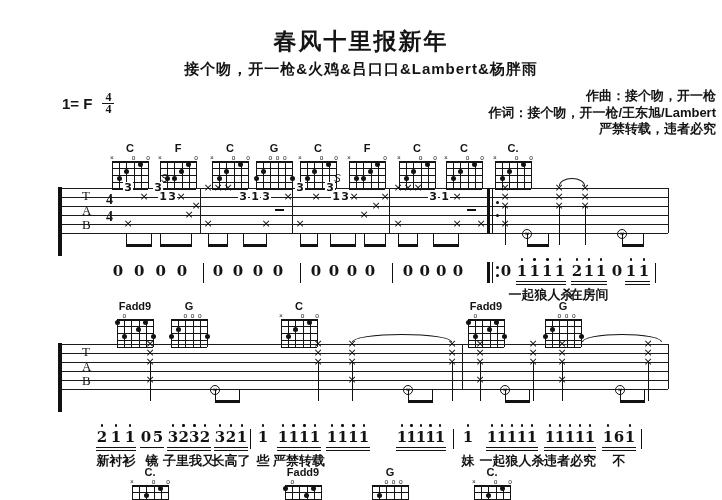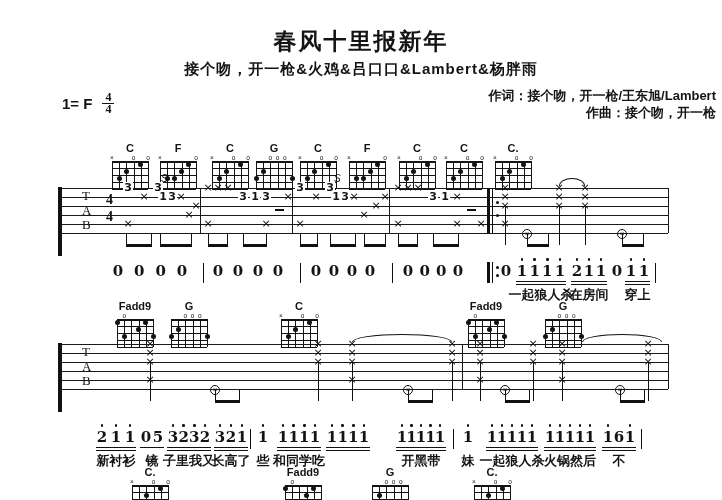--- a/index.html
+++ b/index.html
@@ -24,22 +24,23 @@
   <div class="abs artist">接个吻，开一枪&amp;火鸡&amp;吕口口&amp;Lambert&amp;杨胖雨</div>
   <div class="abs title">春风十里报新年</div>
   <div class="abs keyrow">
     <span>1= F</span>
     <span class="frac">
       <span class="tnum">4</span>
       <span class="bnum">4</span>
     </span>
   </div>
   <div class="abs credits">
+    <div>作曲：接个吻，开一枪</div>
     <div>作词：接个吻，开一枪/王东旭/Lambert</div>
-    <div>作曲：接个吻，开一枪</div>
+    <div>严禁转载，违者必究</div>
   </div>
   <div id="score">
       <div class="abs" style="left: 110px; top: 142px; width: 40px; height: 52px;">
         <div class="abs" style="left: 0px; top: 0px; width: 40px; text-align: center; font-size: 11px; font-weight: 600;">C</div>
         <div class="abs" style="left: -1px; top: 11.5px; width: 6px; text-align: center; font-size: 6.5px; line-height: 7px;">×</div>
         <div class="abs" style="left: 20.6px; top: 11.5px; width: 6px; text-align: center; font-size: 6.5px; line-height: 7px;">o</div>
         <div class="abs" style="left: 35px; top: 11.5px; width: 6px; text-align: center; font-size: 6.5px; line-height: 7px;">o</div>
         <div class="abs" style="left: 2px; top: 19px; width: 36px; height: 1.5px; background: rgb(20, 20, 20);"></div>
         <div class="abs" style="left: 2px; top: 26px; width: 36px; height: 1px; background: rgb(20, 20, 20);"></div>
         <div class="abs" style="left: 2px; top: 33px; width: 36px; height: 1px; background: rgb(20, 20, 20);"></div>
@@ -605,21 +606,20 @@
       <div class="abs" style="left: 571px; top: 281px; width: 36px; height: 1.2px; background: rgb(17, 17, 17);"></div>
       <div class="abs" style="left: 571px; top: 284px; width: 36px; height: 1.2px; background: rgb(17, 17, 17);"></div>
       <div class="abs" style="left: 519px; top: 286px; width: 140px; text-align: center; font-size: 13px; font-weight: 600; white-space: nowrap;">在房间</div>
       <div class="abs" style="left: 611px; top: 262px; width: 12px; text-align: center; font-size: 15px; line-height: 18px; font-weight: 600; font-family: &quot;DejaVu Serif&quot;, serif;">0</div>
       <div class="abs" style="left: 625px; top: 262px; width: 12px; text-align: center; font-size: 15px; line-height: 18px; font-weight: 600; font-family: &quot;DejaVu Serif&quot;, serif;">1</div>
       <div class="abs" style="left: 629.8px; top: 258px; width: 2.5px; height: 2.5px; border-radius: 50%; background: rgb(17, 17, 17);"></div>
       <div class="abs" style="left: 638px; top: 262px; width: 12px; text-align: center; font-size: 15px; line-height: 18px; font-weight: 600; font-family: &quot;DejaVu Serif&quot;, serif;">1</div>
       <div class="abs" style="left: 642.8px; top: 258px; width: 2.5px; height: 2.5px; border-radius: 50%; background: rgb(17, 17, 17);"></div>
       <div class="abs" style="left: 625px; top: 281px; width: 25px; height: 1.2px; background: rgb(17, 17, 17);"></div>
       <div class="abs" style="left: 625px; top: 284px; width: 25px; height: 1.2px; background: rgb(17, 17, 17);"></div>
-      <div class="abs" style="left: 567.5px; top: 286px; width: 140px; text-align: center; font-size: 13px; font-weight: 600; white-space: nowrap;">穿上</div>
       <div class="abs" style="left: 655px; top: 263px; width: 1px; height: 20px; background: rgb(17, 17, 17);"></div>
       <div class="abs" style="left: 96px; top: 428px; width: 12px; text-align: center; font-size: 15px; line-height: 18px; font-weight: 600; font-family: &quot;DejaVu Serif&quot;, serif;">2</div>
       <div class="abs" style="left: 100.8px; top: 424px; width: 2.5px; height: 2.5px; border-radius: 50%; background: rgb(17, 17, 17);"></div>
       <div class="abs" style="left: 110px; top: 428px; width: 12px; text-align: center; font-size: 15px; line-height: 18px; font-weight: 600; font-family: &quot;DejaVu Serif&quot;, serif;">1</div>
       <div class="abs" style="left: 114.8px; top: 424px; width: 2.5px; height: 2.5px; border-radius: 50%; background: rgb(17, 17, 17);"></div>
       <div class="abs" style="left: 124px; top: 428px; width: 12px; text-align: center; font-size: 15px; line-height: 18px; font-weight: 600; font-family: &quot;DejaVu Serif&quot;, serif;">1</div>
       <div class="abs" style="left: 128.8px; top: 424px; width: 2.5px; height: 2.5px; border-radius: 50%; background: rgb(17, 17, 17);"></div>
       <div class="abs" style="left: 96px; top: 447px; width: 40px; height: 1.2px; background: rgb(17, 17, 17);"></div>
       <div class="abs" style="left: 96px; top: 450px; width: 40px; height: 1.2px; background: rgb(17, 17, 17);"></div>
       <div class="abs" style="left: 46px; top: 452px; width: 140px; text-align: center; font-size: 13px; font-weight: 600; white-space: nowrap;">新衬衫</div>
@@ -654,21 +654,21 @@
       <div class="abs" style="left: 277px; top: 428px; width: 12px; text-align: center; font-size: 15px; line-height: 18px; font-weight: 600; font-family: &quot;DejaVu Serif&quot;, serif;">1</div>
       <div class="abs" style="left: 281.8px; top: 424px; width: 2.5px; height: 2.5px; border-radius: 50%; background: rgb(17, 17, 17);"></div>
       <div class="abs" style="left: 287.667px; top: 428px; width: 12px; text-align: center; font-size: 15px; line-height: 18px; font-weight: 600; font-family: &quot;DejaVu Serif&quot;, serif;">1</div>
       <div class="abs" style="left: 292.467px; top: 424px; width: 2.5px; height: 2.5px; border-radius: 50%; background: rgb(17, 17, 17);"></div>
       <div class="abs" style="left: 298.333px; top: 428px; width: 12px; text-align: center; font-size: 15px; line-height: 18px; font-weight: 600; font-family: &quot;DejaVu Serif&quot;, serif;">1</div>
       <div class="abs" style="left: 303.133px; top: 424px; width: 2.5px; height: 2.5px; border-radius: 50%; background: rgb(17, 17, 17);"></div>
       <div class="abs" style="left: 309px; top: 428px; width: 12px; text-align: center; font-size: 15px; line-height: 18px; font-weight: 600; font-family: &quot;DejaVu Serif&quot;, serif;">1</div>
       <div class="abs" style="left: 313.8px; top: 424px; width: 2.5px; height: 2.5px; border-radius: 50%; background: rgb(17, 17, 17);"></div>
       <div class="abs" style="left: 277px; top: 447px; width: 44px; height: 1.2px; background: rgb(17, 17, 17);"></div>
       <div class="abs" style="left: 277px; top: 450px; width: 44px; height: 1.2px; background: rgb(17, 17, 17);"></div>
-      <div class="abs" style="left: 229px; top: 452px; width: 140px; text-align: center; font-size: 13px; font-weight: 600; white-space: nowrap;">和同学吃</div>
+      <div class="abs" style="left: 229px; top: 452px; width: 140px; text-align: center; font-size: 13px; font-weight: 600; white-space: nowrap;">严禁转载</div>
       <div class="abs" style="left: 326px; top: 428px; width: 12px; text-align: center; font-size: 15px; line-height: 18px; font-weight: 600; font-family: &quot;DejaVu Serif&quot;, serif;">1</div>
       <div class="abs" style="left: 330.8px; top: 424px; width: 2.5px; height: 2.5px; border-radius: 50%; background: rgb(17, 17, 17);"></div>
       <div class="abs" style="left: 336.667px; top: 428px; width: 12px; text-align: center; font-size: 15px; line-height: 18px; font-weight: 600; font-family: &quot;DejaVu Serif&quot;, serif;">1</div>
       <div class="abs" style="left: 341.467px; top: 424px; width: 2.5px; height: 2.5px; border-radius: 50%; background: rgb(17, 17, 17);"></div>
       <div class="abs" style="left: 347.333px; top: 428px; width: 12px; text-align: center; font-size: 15px; line-height: 18px; font-weight: 600; font-family: &quot;DejaVu Serif&quot;, serif;">1</div>
       <div class="abs" style="left: 352.133px; top: 424px; width: 2.5px; height: 2.5px; border-radius: 50%; background: rgb(17, 17, 17);"></div>
       <div class="abs" style="left: 358px; top: 428px; width: 12px; text-align: center; font-size: 15px; line-height: 18px; font-weight: 600; font-family: &quot;DejaVu Serif&quot;, serif;">1</div>
       <div class="abs" style="left: 362.8px; top: 424px; width: 2.5px; height: 2.5px; border-radius: 50%; background: rgb(17, 17, 17);"></div>
       <div class="abs" style="left: 326px; top: 447px; width: 44px; height: 1.2px; background: rgb(17, 17, 17);"></div>
       <div class="abs" style="left: 326px; top: 450px; width: 44px; height: 1.2px; background: rgb(17, 17, 17);"></div>
@@ -677,21 +677,20 @@
       <div class="abs" style="left: 405.5px; top: 428px; width: 12px; text-align: center; font-size: 15px; line-height: 18px; font-weight: 600; font-family: &quot;DejaVu Serif&quot;, serif;">1</div>
       <div class="abs" style="left: 410.3px; top: 424px; width: 2.5px; height: 2.5px; border-radius: 50%; background: rgb(17, 17, 17);"></div>
       <div class="abs" style="left: 415px; top: 428px; width: 12px; text-align: center; font-size: 15px; line-height: 18px; font-weight: 600; font-family: &quot;DejaVu Serif&quot;, serif;">1</div>
       <div class="abs" style="left: 419.8px; top: 424px; width: 2.5px; height: 2.5px; border-radius: 50%; background: rgb(17, 17, 17);"></div>
       <div class="abs" style="left: 424.5px; top: 428px; width: 12px; text-align: center; font-size: 15px; line-height: 18px; font-weight: 600; font-family: &quot;DejaVu Serif&quot;, serif;">1</div>
       <div class="abs" style="left: 429.3px; top: 424px; width: 2.5px; height: 2.5px; border-radius: 50%; background: rgb(17, 17, 17);"></div>
       <div class="abs" style="left: 434px; top: 428px; width: 12px; text-align: center; font-size: 15px; line-height: 18px; font-weight: 600; font-family: &quot;DejaVu Serif&quot;, serif;">1</div>
       <div class="abs" style="left: 438.8px; top: 424px; width: 2.5px; height: 2.5px; border-radius: 50%; background: rgb(17, 17, 17);"></div>
       <div class="abs" style="left: 396px; top: 447px; width: 50px; height: 1.2px; background: rgb(17, 17, 17);"></div>
       <div class="abs" style="left: 396px; top: 450px; width: 50px; height: 1.2px; background: rgb(17, 17, 17);"></div>
-      <div class="abs" style="left: 351px; top: 452px; width: 140px; text-align: center; font-size: 13px; font-weight: 600; white-space: nowrap;">开黑带</div>
       <div class="abs" style="left: 453px; top: 429px; width: 1px; height: 20px; background: rgb(17, 17, 17);"></div>
       <div class="abs" style="left: 462px; top: 428px; width: 12px; text-align: center; font-size: 15px; line-height: 18px; font-weight: 600; font-family: &quot;DejaVu Serif&quot;, serif;">1</div>
       <div class="abs" style="left: 466.8px; top: 424px; width: 2.5px; height: 2.5px; border-radius: 50%; background: rgb(17, 17, 17);"></div>
       <div class="abs" style="left: 398px; top: 452px; width: 140px; text-align: center; font-size: 13px; font-weight: 600; white-space: nowrap;">妹</div>
       <div class="abs" style="left: 486px; top: 428px; width: 12px; text-align: center; font-size: 15px; line-height: 18px; font-weight: 600; font-family: &quot;DejaVu Serif&quot;, serif;">1</div>
       <div class="abs" style="left: 490.8px; top: 424px; width: 2.5px; height: 2.5px; border-radius: 50%; background: rgb(17, 17, 17);"></div>
       <div class="abs" style="left: 496px; top: 428px; width: 12px; text-align: center; font-size: 15px; line-height: 18px; font-weight: 600; font-family: &quot;DejaVu Serif&quot;, serif;">1</div>
       <div class="abs" style="left: 500.8px; top: 424px; width: 2.5px; height: 2.5px; border-radius: 50%; background: rgb(17, 17, 17);"></div>
       <div class="abs" style="left: 506px; top: 428px; width: 12px; text-align: center; font-size: 15px; line-height: 18px; font-weight: 600; font-family: &quot;DejaVu Serif&quot;, serif;">1</div>
       <div class="abs" style="left: 510.8px; top: 424px; width: 2.5px; height: 2.5px; border-radius: 50%; background: rgb(17, 17, 17);"></div>
@@ -707,21 +706,21 @@
       <div class="abs" style="left: 554px; top: 428px; width: 12px; text-align: center; font-size: 15px; line-height: 18px; font-weight: 600; font-family: &quot;DejaVu Serif&quot;, serif;">1</div>
       <div class="abs" style="left: 558.8px; top: 424px; width: 2.5px; height: 2.5px; border-radius: 50%; background: rgb(17, 17, 17);"></div>
       <div class="abs" style="left: 564px; top: 428px; width: 12px; text-align: center; font-size: 15px; line-height: 18px; font-weight: 600; font-family: &quot;DejaVu Serif&quot;, serif;">1</div>
       <div class="abs" style="left: 568.8px; top: 424px; width: 2.5px; height: 2.5px; border-radius: 50%; background: rgb(17, 17, 17);"></div>
       <div class="abs" style="left: 574px; top: 428px; width: 12px; text-align: center; font-size: 15px; line-height: 18px; font-weight: 600; font-family: &quot;DejaVu Serif&quot;, serif;">1</div>
       <div class="abs" style="left: 578.8px; top: 424px; width: 2.5px; height: 2.5px; border-radius: 50%; background: rgb(17, 17, 17);"></div>
       <div class="abs" style="left: 584px; top: 428px; width: 12px; text-align: center; font-size: 15px; line-height: 18px; font-weight: 600; font-family: &quot;DejaVu Serif&quot;, serif;">1</div>
       <div class="abs" style="left: 588.8px; top: 424px; width: 2.5px; height: 2.5px; border-radius: 50%; background: rgb(17, 17, 17);"></div>
       <div class="abs" style="left: 544px; top: 447px; width: 52px; height: 1.2px; background: rgb(17, 17, 17);"></div>
       <div class="abs" style="left: 544px; top: 450px; width: 52px; height: 1.2px; background: rgb(17, 17, 17);"></div>
-      <div class="abs" style="left: 500px; top: 452px; width: 140px; text-align: center; font-size: 13px; font-weight: 600; white-space: nowrap;">火锅然后</div>
+      <div class="abs" style="left: 500px; top: 452px; width: 140px; text-align: center; font-size: 13px; font-weight: 600; white-space: nowrap;">违者必究</div>
       <div class="abs" style="left: 602px; top: 428px; width: 12px; text-align: center; font-size: 15px; line-height: 18px; font-weight: 600; font-family: &quot;DejaVu Serif&quot;, serif;">1</div>
       <div class="abs" style="left: 606.8px; top: 424px; width: 2.5px; height: 2.5px; border-radius: 50%; background: rgb(17, 17, 17);"></div>
       <div class="abs" style="left: 613px; top: 428px; width: 12px; text-align: center; font-size: 15px; line-height: 18px; font-weight: 600; font-family: &quot;DejaVu Serif&quot;, serif;">6</div>
       <div class="abs" style="left: 624px; top: 428px; width: 12px; text-align: center; font-size: 15px; line-height: 18px; font-weight: 600; font-family: &quot;DejaVu Serif&quot;, serif;">1</div>
       <div class="abs" style="left: 628.8px; top: 424px; width: 2.5px; height: 2.5px; border-radius: 50%; background: rgb(17, 17, 17);"></div>
       <div class="abs" style="left: 602px; top: 447px; width: 34px; height: 1.2px; background: rgb(17, 17, 17);"></div>
       <div class="abs" style="left: 602px; top: 450px; width: 34px; height: 1.2px; background: rgb(17, 17, 17);"></div>
       <div class="abs" style="left: 549px; top: 452px; width: 140px; text-align: center; font-size: 13px; font-weight: 600; white-space: nowrap;">不</div>
       <div class="abs" style="left: 641px; top: 429px; width: 1px; height: 20px; background: rgb(17, 17, 17);"></div>
     </div>

